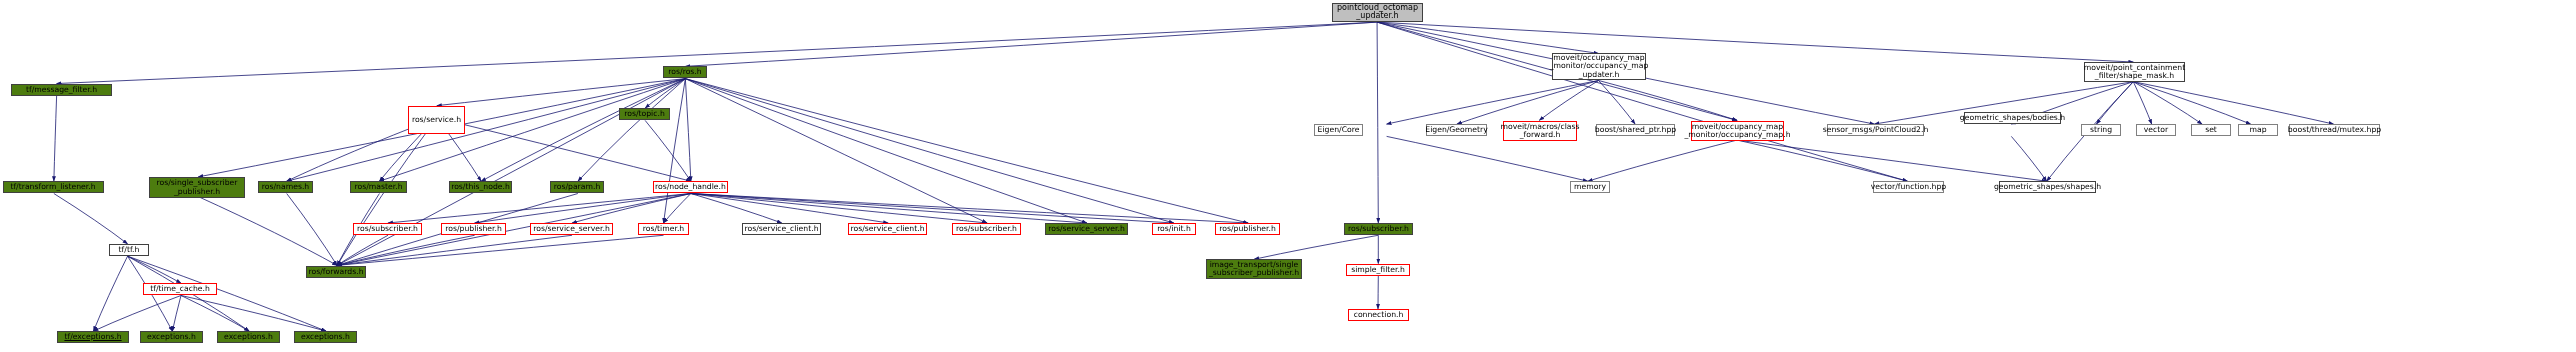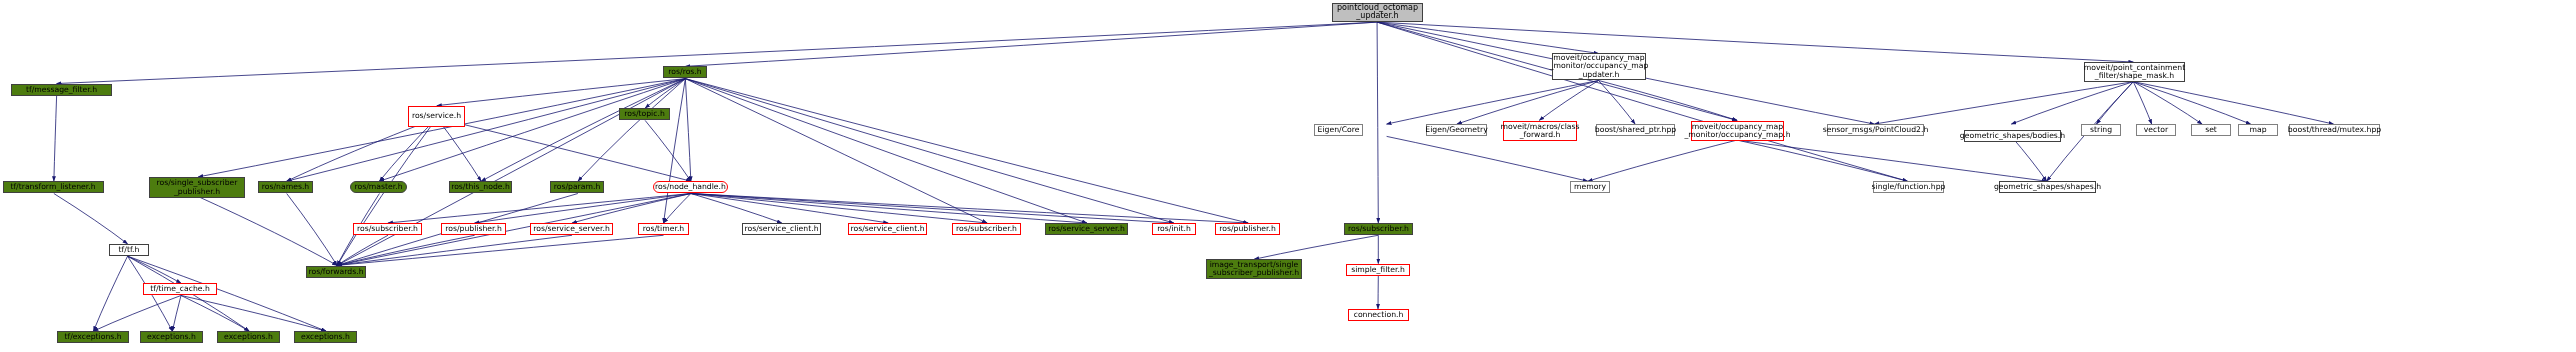--- a/index.html
+++ b/index.html
@@ -145,64 +145,64 @@
   <div id="node-layer">
       <div class="node root" style="left: 1332px; top: 2.5px; width: 91px; height: 19.7px;">pointcloud_octomap
 _updater.h</div>
       <div class="node dark" style="left: 11px; top: 84px; width: 101px; height: 12.3px;">tf/message_filter.h</div>
       <div class="node dark" style="left: 663px; top: 66px; width: 44px; height: 12.3px;">ros/ros.h</div>
       <div class="node thick" style="left: 1552px; top: 53px; width: 94px; height: 27px;">moveit/occupancy_map
 _monitor/occupancy_map
 _updater.h</div>
       <div class="node thick" style="left: 2084px; top: 62px; width: 101px; height: 19.7px;">moveit/point_containment
 _filter/shape_mask.h</div>
-      <div class="node red" style="left: 408px; top: 106px; width: 57px; height: 21px;">ros/service.h</div>
+      <div class="node red" style="left: 408px; top: 106px; width: 57px; height: 28px;">ros/service.h</div>
       <div class="node dark" style="left: 619px; top: 108px; width: 51px; height: 12.3px;">ros/topic.h</div>
       <div class="node dark" style="left: 2.5px; top: 181px; width: 101px; height: 12.3px;">tf/transform_listener.h</div>
       <div class="node dark" style="left: 149px; top: 177px; width: 96px; height: 21px;">ros/single_subscriber
 _publisher.h</div>
       <div class="node dark" style="left: 258px; top: 181px; width: 55px; height: 12.3px;">ros/names.h</div>
-      <div class="node dark" style="left: 350px; top: 181px; width: 57px; height: 12.3px; border-radius: 6px;">ros/master.h</div>
+      <div class="node dark" style="left: 350px; top: 181px; width: 57px; height: 12.3px;">ros/master.h</div>
       <div class="node dark" style="left: 449px; top: 181px; width: 63px; height: 12.3px;">ros/this_node.h</div>
       <div class="node dark" style="left: 550px; top: 181px; width: 54px; height: 12.3px;">ros/param.h</div>
-      <div class="node red" style="left: 653px; top: 181px; width: 75px; height: 12.3px; border-radius: 6px;">ros/node_handle.h</div>
+      <div class="node red" style="left: 653px; top: 181px; width: 75px; height: 12.3px;">ros/node_handle.h</div>
       <div class="node" style="left: 1314px; top: 124px; width: 49px; height: 12.3px;">Eigen/Core</div>
       <div class="node" style="left: 1426px; top: 124px; width: 61px; height: 12.3px;">Eigen/Geometry</div>
       <div class="node red" style="left: 1503px; top: 121px; width: 74px; height: 19.7px;">moveit/macros/class
 _forward.h</div>
       <div class="node" style="left: 1596px; top: 124px; width: 79px; height: 12.3px;">boost/shared_ptr.hpp</div>
       <div class="node red" style="left: 1691px; top: 121px; width: 93px; height: 19.7px;">moveit/occupancy_map
 _monitor/occupancy_map.h</div>
       <div class="node" style="left: 1827px; top: 124px; width: 97px; height: 12.3px;">sensor_msgs/PointCloud2.h</div>
-      <div class="node thick" style="left: 1964px; top: 130px; width: 97px; height: 12.3px;">geometric_shapes/bodies.h</div>
+      <div class="node thick" style="left: 1964px; top: 112px; width: 97px; height: 12.3px;">geometric_shapes/bodies.h</div>
       <div class="node" style="left: 2081px; top: 124px; width: 32px; height: 12.3px;">string</div>
       <div class="node" style="left: 2136px; top: 124px; width: 32px; height: 12.3px;">vector</div>
       <div class="node" style="left: 2191px; top: 124px; width: 23.4px; height: 12.3px;">set</div>
       <div class="node" style="left: 2238px; top: 124px; width: 27px; height: 12.3px;">map</div>
       <div class="node" style="left: 2289px; top: 124px; width: 91px; height: 12.3px;">boost/thread/mutex.hpp</div>
       <div class="node" style="left: 1570px; top: 181px; width: 37px; height: 12.3px;">memory</div>
-      <div class="node" style="left: 1873px; top: 181px; width: 71px; height: 12.3px;">single/function.hpp</div>
+      <div class="node" style="left: 1873px; top: 181px; width: 71px; height: 12.3px;">vector/function.hpp</div>
       <div class="node thick" style="left: 1999px; top: 181px; width: 97px; height: 12.3px;">geometric_shapes/shapes.h</div>
       <div class="node thick" style="left: 109px; top: 244px; width: 34px; height: 12.3px;">tf/tf.h</div>
       <div class="node dark" style="left: 306px; top: 266px; width: 60px; height: 12.3px;">ros/forwards.h</div>
       <div class="node red" style="left: 353px; top: 223px; width: 69px; height: 12.3px;">ros/subscriber.h</div>
       <div class="node red" style="left: 441px; top: 223px; width: 65px; height: 12.3px;">ros/publisher.h</div>
       <div class="node red" style="left: 530px; top: 223px; width: 83px; height: 12.3px;">ros/service_server.h</div>
       <div class="node red" style="left: 638px; top: 223px; width: 51px; height: 12.3px;">ros/timer.h</div>
       <div class="node thick" style="left: 742px; top: 223px; width: 79px; height: 12.3px;">ros/service_client.h</div>
       <div class="node red" style="left: 848px; top: 223px; width: 79px; height: 12.3px;">ros/service_client.h</div>
       <div class="node red" style="left: 952px; top: 223px; width: 69px; height: 12.3px;">ros/subscriber.h</div>
       <div class="node dark" style="left: 1045px; top: 223px; width: 83px; height: 12.3px;">ros/service_server.h</div>
       <div class="node red" style="left: 1152px; top: 223px; width: 44px; height: 12.3px;">ros/init.h</div>
       <div class="node red" style="left: 1215px; top: 223px; width: 65px; height: 12.3px;">ros/publisher.h</div>
       <div class="node dark" style="left: 1344px; top: 223px; width: 69px; height: 12.3px;">ros/subscriber.h</div>
       <div class="node dark" style="left: 1206px; top: 259px; width: 96px; height: 19.7px;">image_transport/single
 _subscriber_publisher.h</div>
       <div class="node red" style="left: 1346px; top: 264px; width: 64px; height: 12.3px;">simple_filter.h</div>
       <div class="node red" style="left: 1348px; top: 309px; width: 61px; height: 12.3px;">connection.h</div>
       <div class="node red" style="left: 143px; top: 283px; width: 74px; height: 12.3px;">tf/time_cache.h</div>
-      <div class="node dark" style="left: 57px; top: 331px; width: 72px; height: 12.3px;">tf/exceptions.h</div>
+      <div class="node dark" style="left: 57px; top: 331px; width: 72px; height: 12.3px; text-decoration: underline;">tf/exceptions.h</div>
       <div class="node dark" style="left: 140px; top: 331px; width: 63px; height: 12.3px;">exceptions.h</div>
       <div class="node dark" style="left: 217px; top: 331px; width: 63px; height: 12.3px;">exceptions.h</div>
       <div class="node dark" style="left: 294px; top: 331px; width: 63px; height: 12.3px;">exceptions.h</div>
     </div>
 </div>
 
 
 </body></html>

